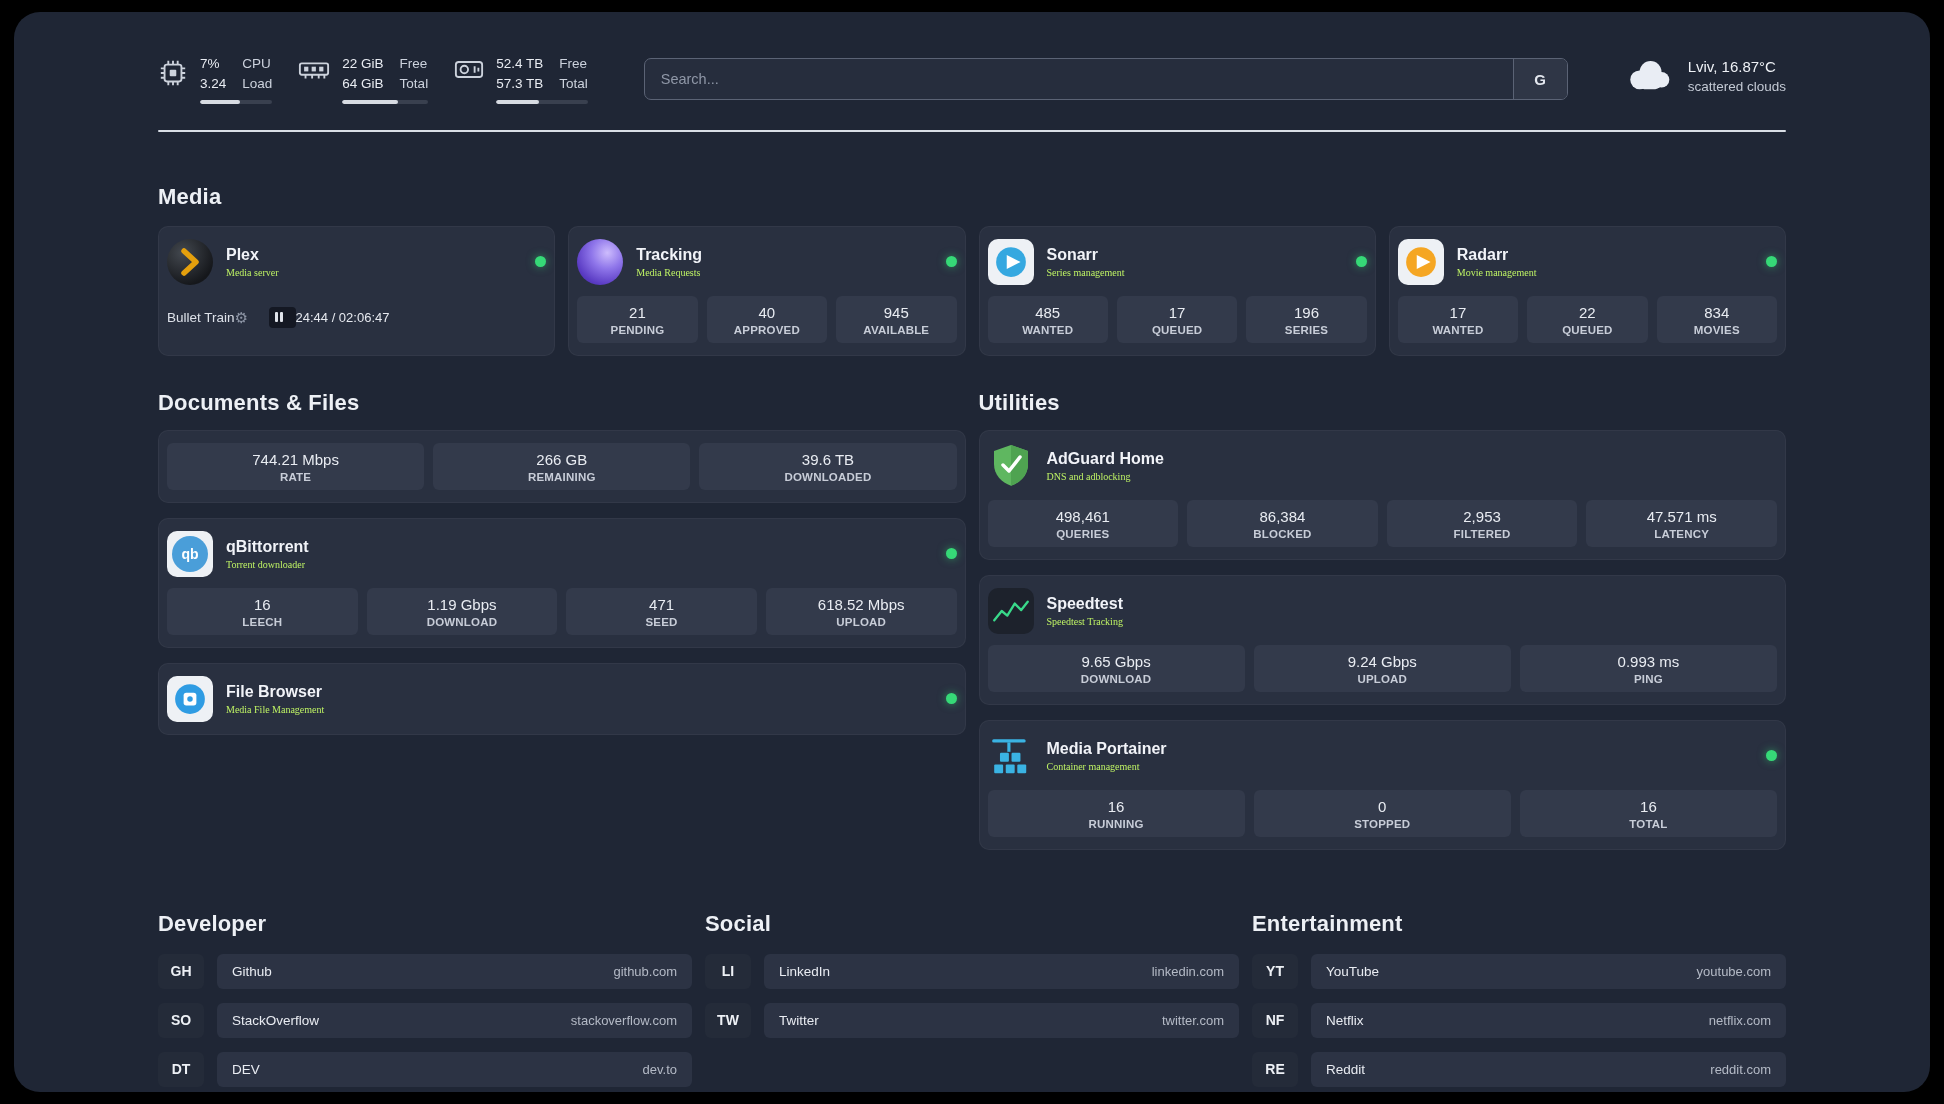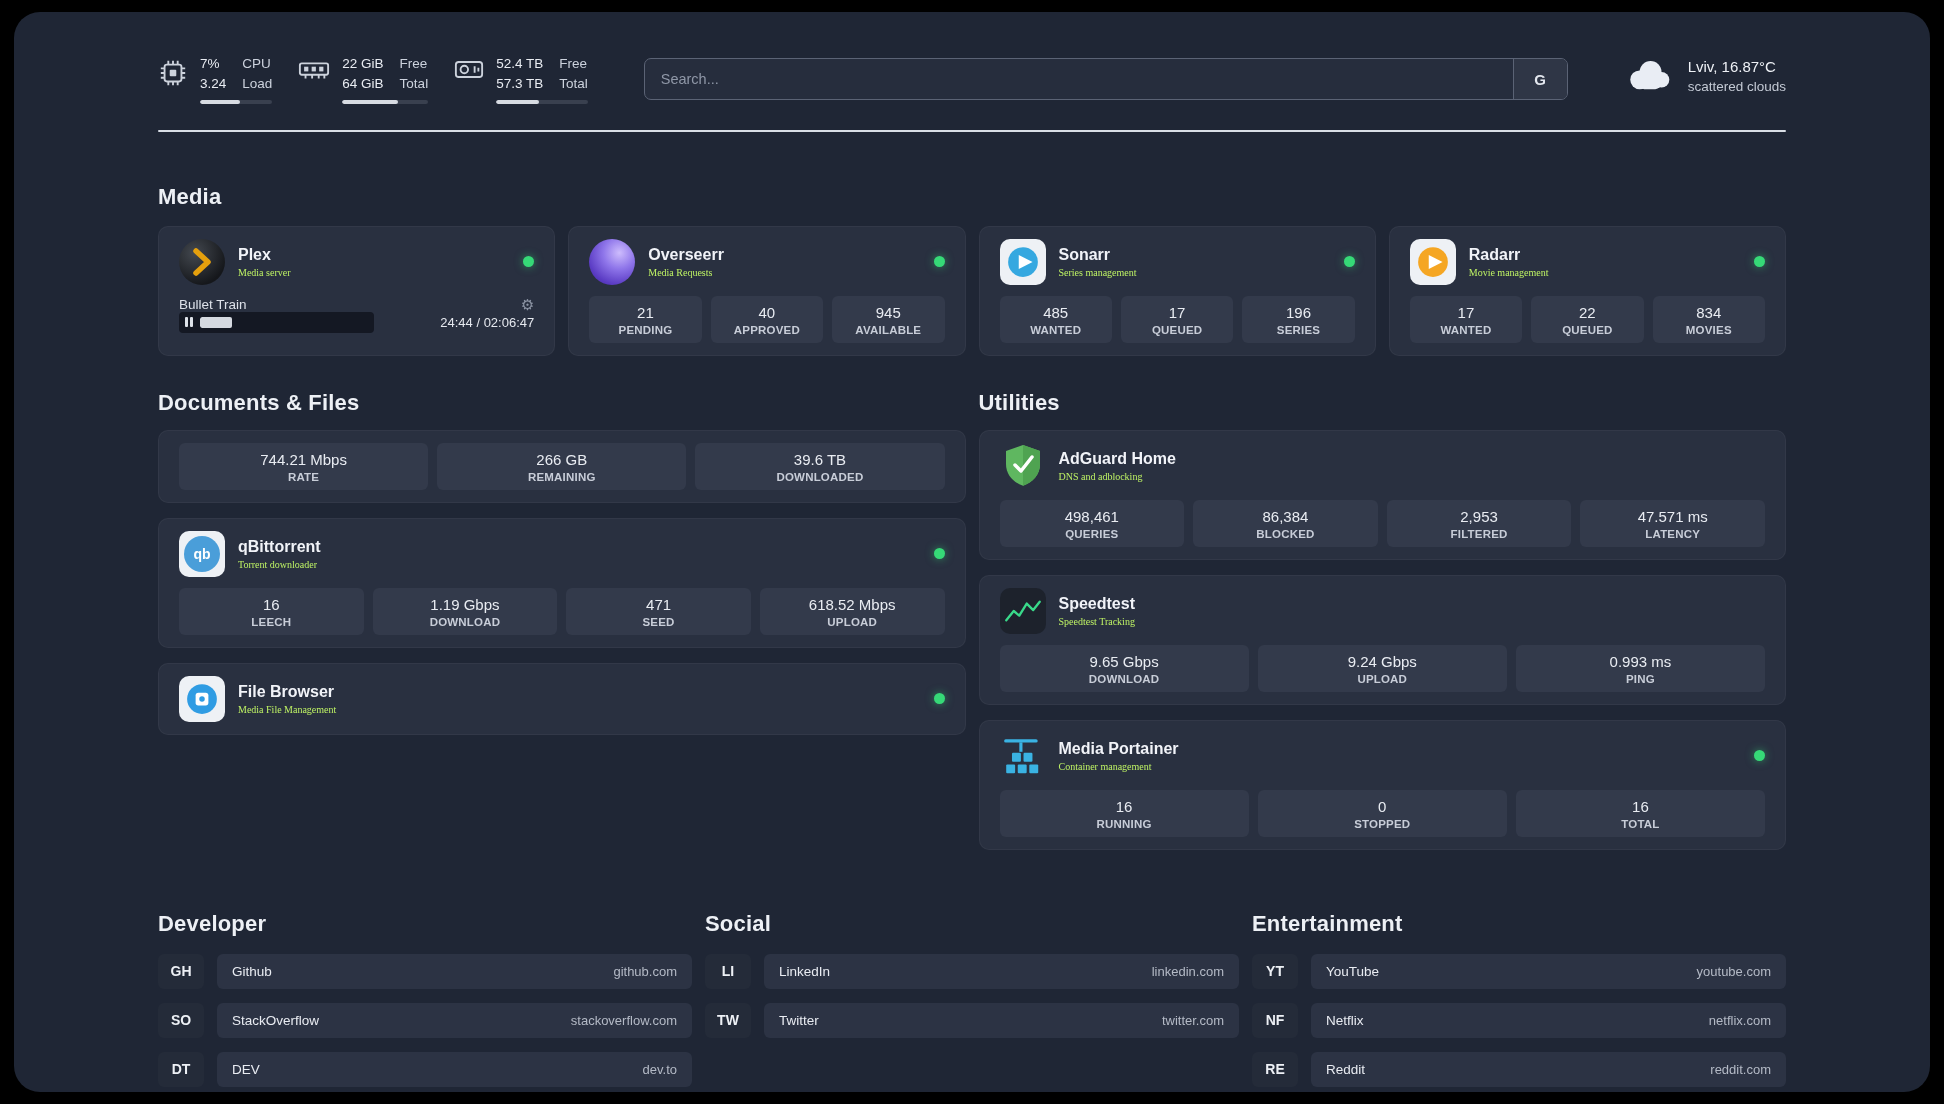--- a/index.html
+++ b/index.html
@@ -28,21 +28,21 @@
   .weather-text .w1 { font-size:15px; color:#eef1f6; }
   .weather-text .w2 { font-size:13.5px; color:#c3c9d4; margin-top:4px; }
 
   .divider { margin-top:26px; height:2px; background:#d9dee6; border-radius:1px; }
 
   
   .section-title { font-size:22px; font-weight:600; color:#edf0f5; letter-spacing:.2px; line-height:26px; }
   .media-title { margin-top:52px; margin-bottom:16px; }
   .media-grid { display:grid; grid-template-columns:repeat(4,1fr); gap:13px; }
 
-  .card { background:#293040; border:1px solid rgba(255,255,255,.045); border-radius:10px; padding:12px 20px; display:flex; flex-direction:column; gap:11px; cursor:pointer; }
+  .card { background:#293040; border:1px solid rgba(255,255,255,.045); border-radius:10px; padding:12px 8px; display:flex; flex-direction:column; gap:11px; cursor:pointer; }
   .card-head { display:flex; align-items:center; gap:13px; }
   .head-text { display:flex; flex-direction:column; gap:3px; }
   .app-name { font-size:16px; font-weight:600; color:#f1f3f8; }
   .app-sub { font-size:10px; color:#bef264;font-family:Liberation Serif, serif; }
   .dot { margin-left:auto; width:11px; height:11px; border-radius:50%; background:var(--status,#36d977); box-shadow:0 0 8px rgba(54,217,119,.55); align-self:center; flex:none; }
 
   .stats { display:flex; gap:9px; }
   .stat { flex:1; background:#333a4b; border-radius:6px; padding:8px 6px 7px; text-align:center; }
   .stat .v { font-size:15px; color:#e9ecf2; }
   .stat .l { font-size:11.5px; font-weight:700; color:#c8cdd8; margin-top:3px; letter-spacing:.2px; }
@@ -51,21 +51,21 @@
   .tile { width:46px; height:46px; border-radius:10px; display:flex; align-items:center; justify-content:center; flex:none; }
   .tile.white { background:#eef1f5; }
   .tile.plain { background:transparent; }
   .plex { border-radius:50%; background:radial-gradient(circle at 34% 30%, #43484f, #15171b 74%); }
   .overseerr { border-radius:50%; background:radial-gradient(circle at 66% 30%, #cdbcfd 0%, #8f76ea 36%, #5b3cc4 72%, #3b2390 100%); }
   .nzbget { border-radius:50%; background:#4aae4f; color:#fff; font-weight:700; font-size:10.5px; }
   .qb-circle { width:36px; height:36px; border-radius:50%; background:#4a9ed9; color:#fff; font-weight:700; font-size:14px; display:flex; align-items:center; justify-content:center; }
   .speedtest { background:#1d222c; }
 
   
-  .player { display:flex; flex-direction:column; gap:0; margin-top:1px; }
+  .player { display:flex; flex-direction:row; gap:21px; margin-top:11px; }
   .player-top { display:flex; align-items:center; justify-content:space-between; }
   .track-name { font-size:13.5px; color:#dde1e9; }
   .gear { color:#8d95a5; font-size:15px; cursor:pointer; line-height:1; }
   .player-bottom { display:flex; align-items:center; }
   .pbar { flex:1; max-width:55%; height:21px; background:#141823; border-radius:4px; display:flex; align-items:center; padding:0 6px; gap:7px; }
   .pause { display:flex; gap:2.5px; cursor:pointer; }
   .pause i { display:block; width:2.5px; height:10px; background:#dfe3ea; border-radius:1px; }
   .ptrack { flex:1; height:11px; border-radius:2px; overflow:hidden; }
   .pfill { height:100%; background:#d5d9e0; border-radius:2px; }
   .ptime { margin-left:auto; font-size:13px; color:#e6e9ef; }
@@ -228,21 +228,21 @@
             </div>
             <span class="ptime">24:44 / 02:06:47</span>
           </div>
         </div>
       </div>
 
       <div class="card">
         <div class="card-head">
           <div class="tile overseerr"></div>
           <div class="head-text">
-            <div class="app-name">Overseerr</div>
+            <div class="app-name">Tracking</div>
             <div class="app-sub">Media Requests</div>
           </div>
           <span class="dot"></span>
         </div>
         <div class="stats">
           <div class="stat">
               <div class="v">21</div>
               <div class="l">PENDING</div>
             </div>
           <div class="stat">

